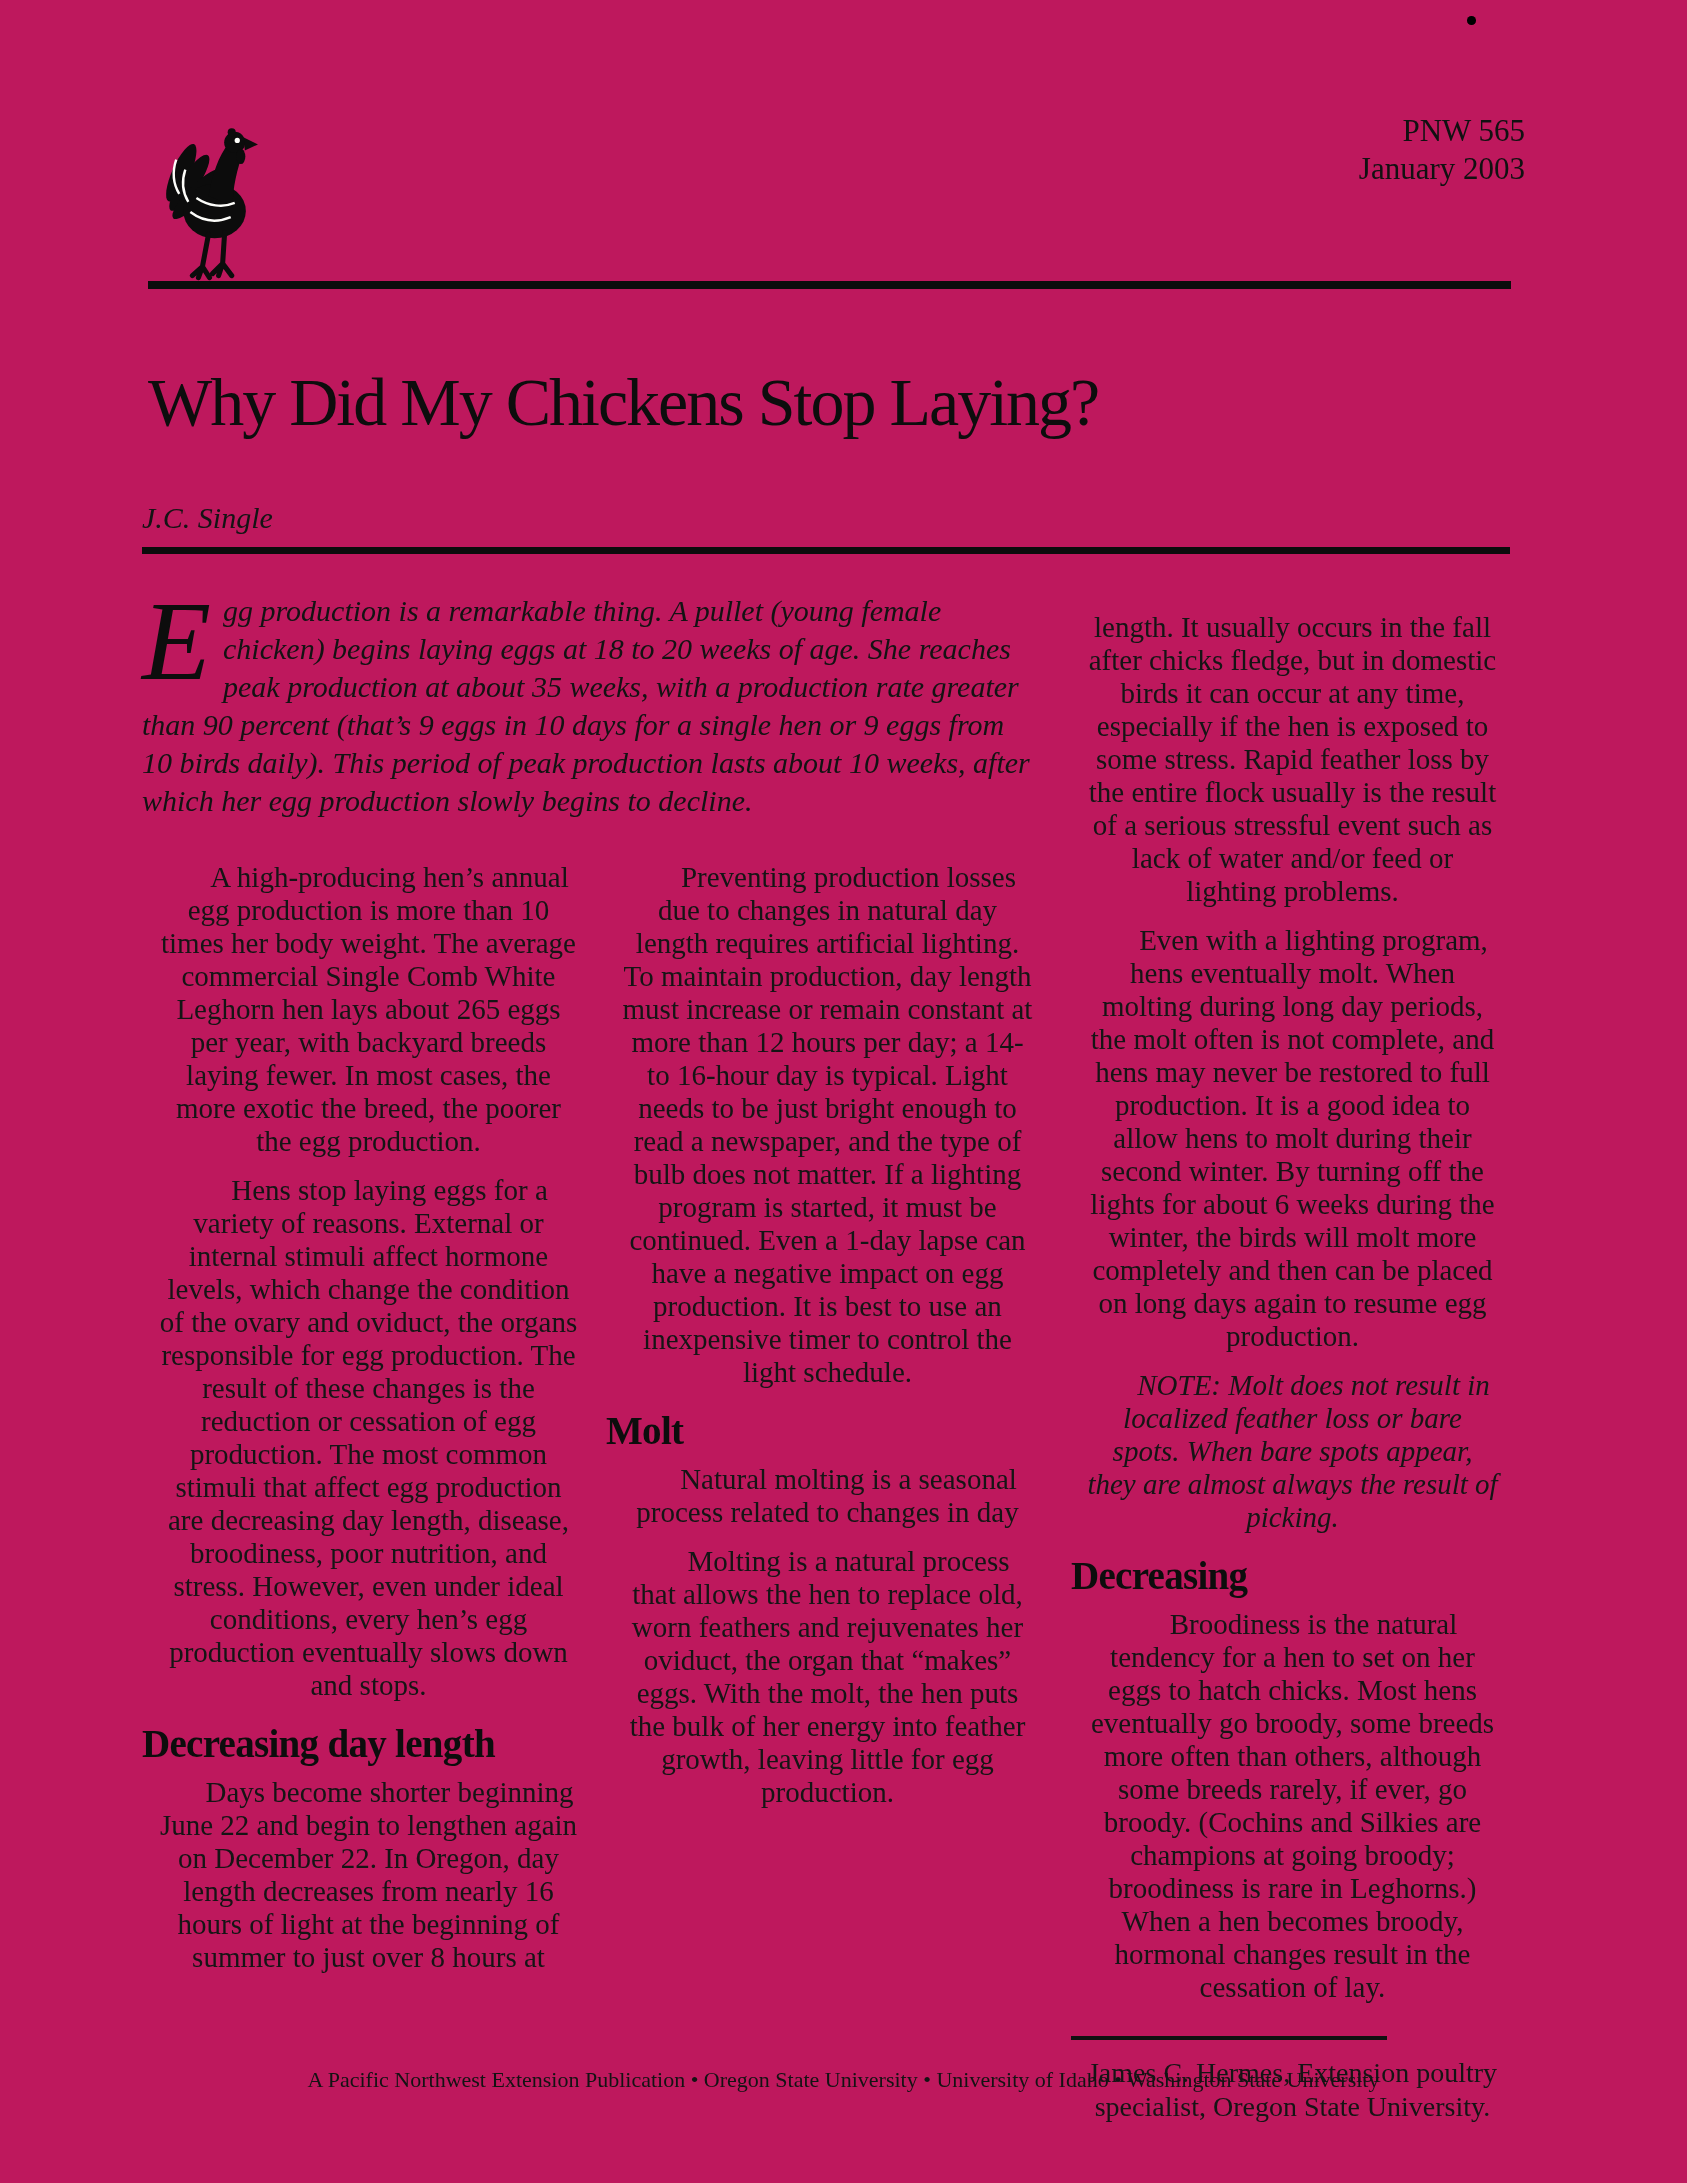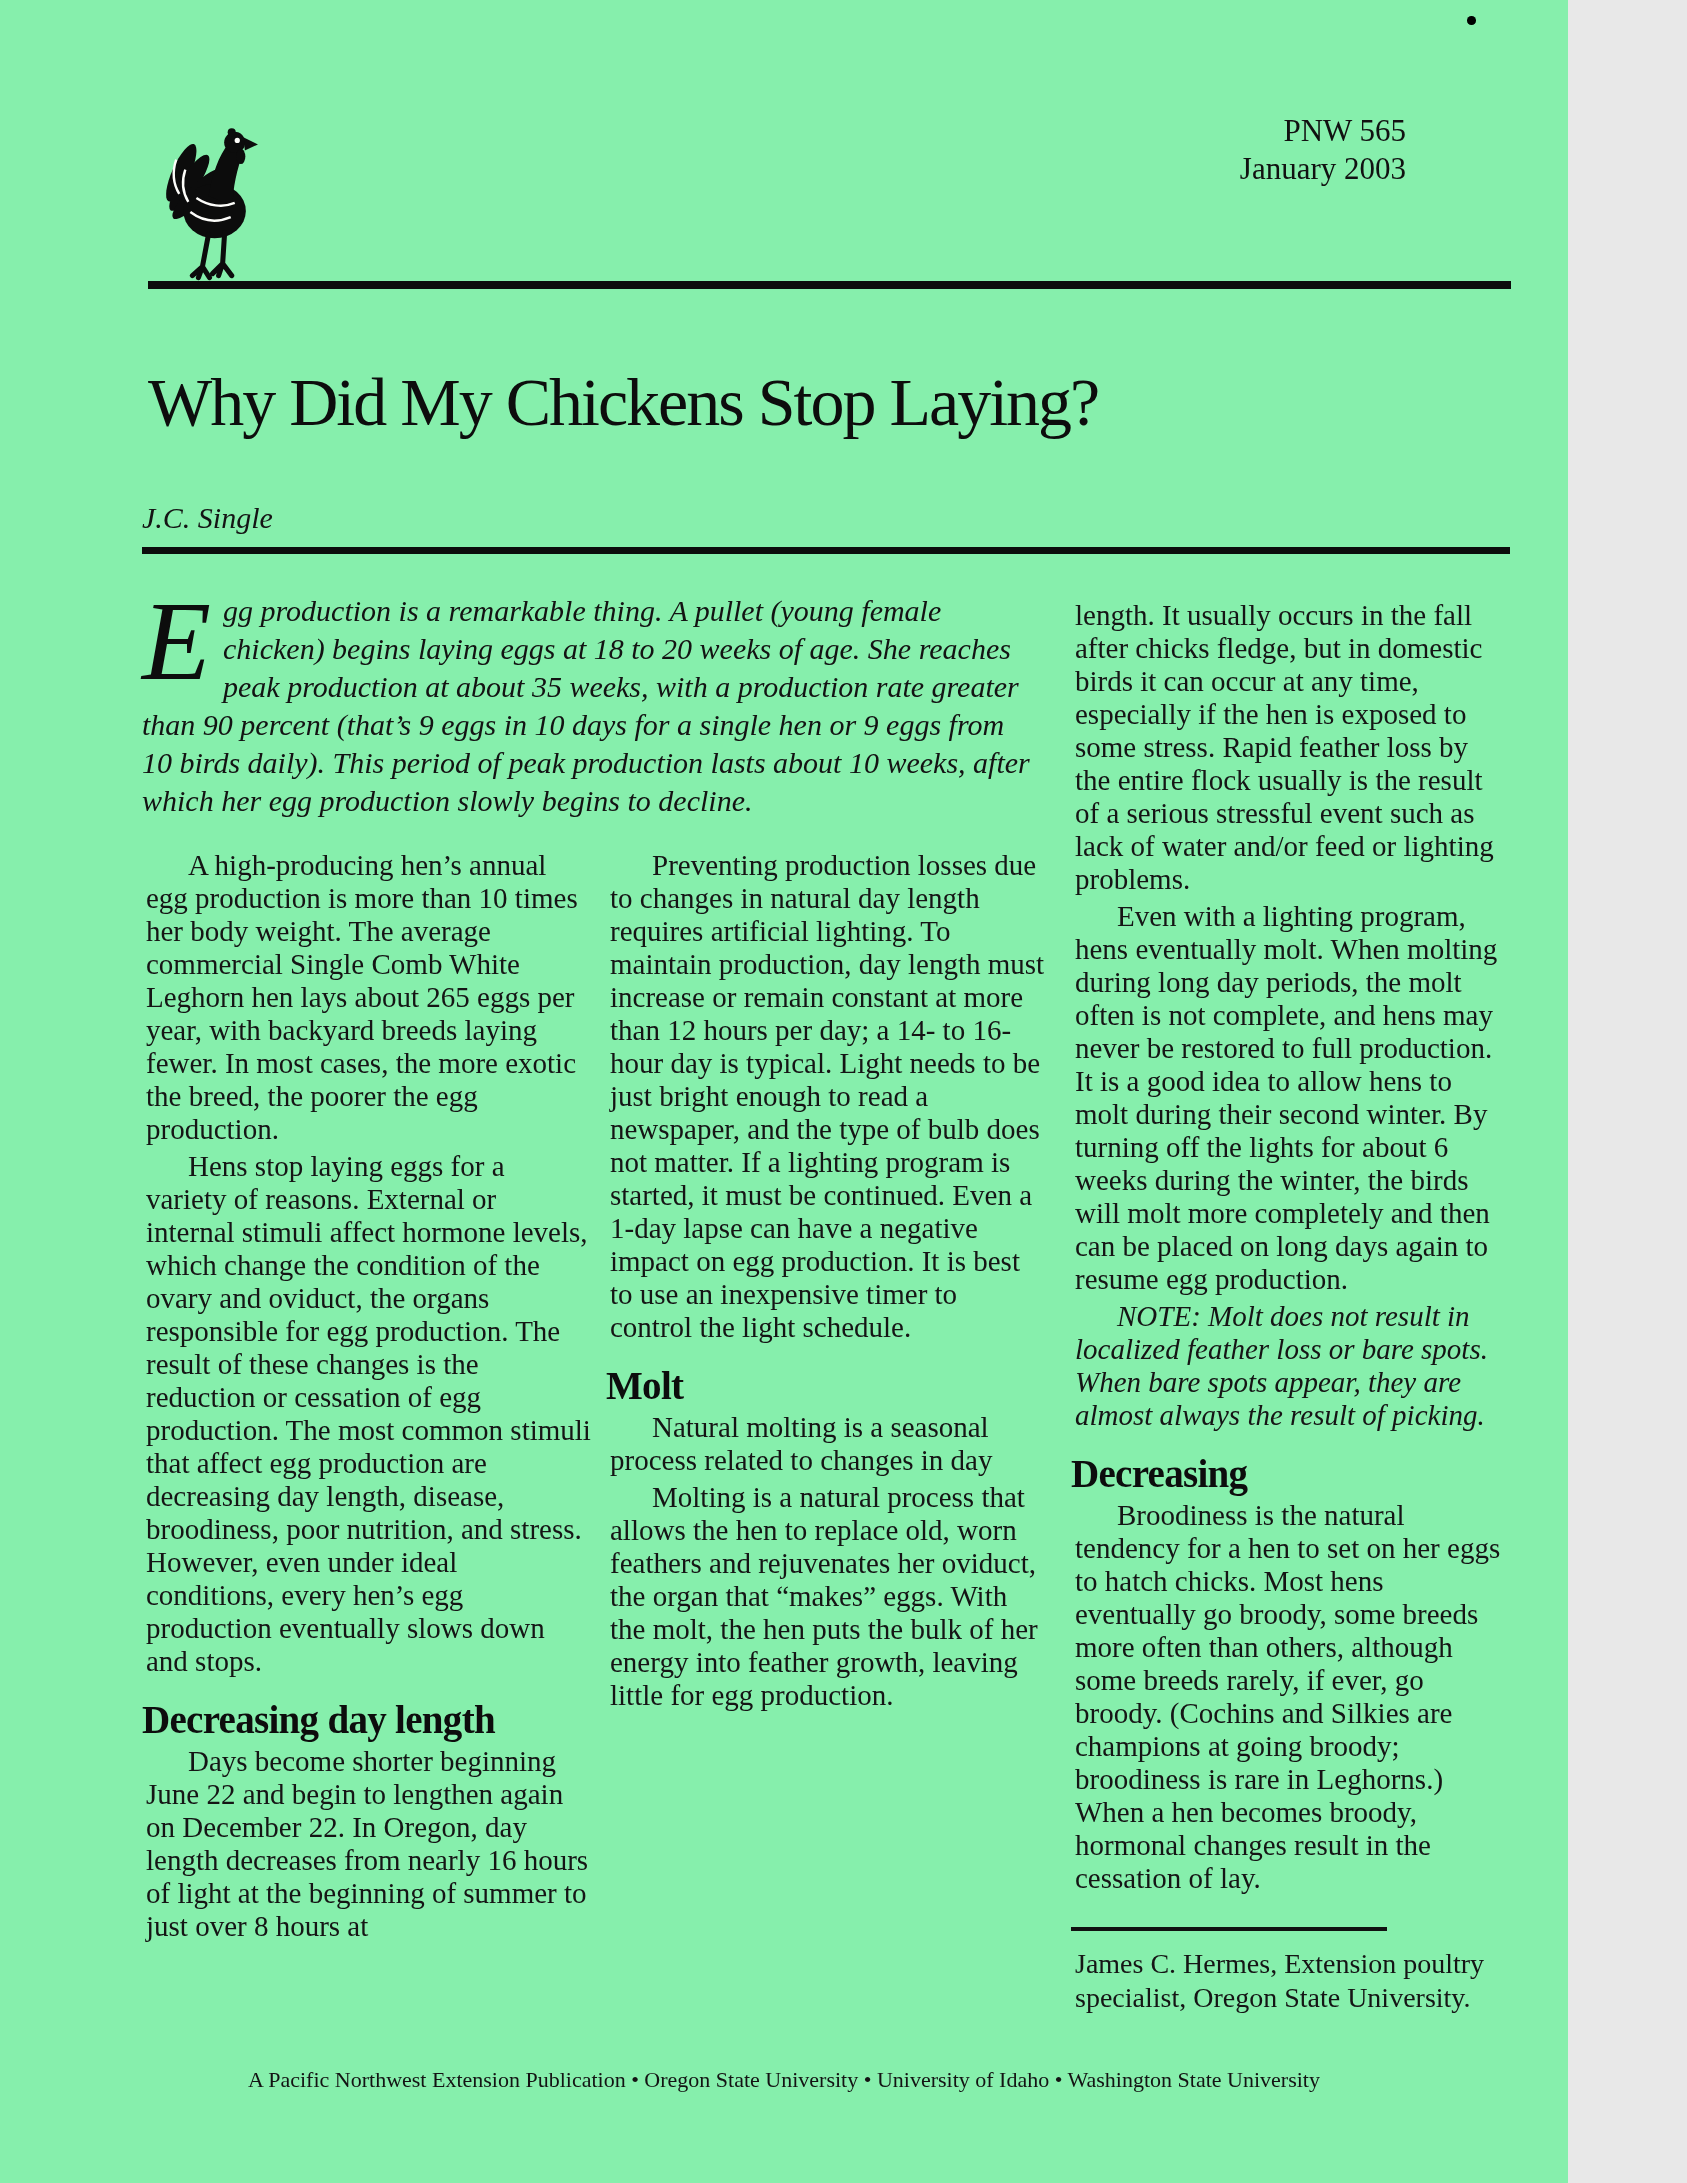--- a/index.html
+++ b/index.html
@@ -1,33 +1,33 @@
 <!DOCTYPE html>
 <html style="font-size:10.5px"><head>
 <meta charset="utf-8">
 <style>
   html,body{margin:0;padding:0;background:#e8e8e8;}
   .page{
-    position:relative;width:1568px;height:2183px;background:#86efac;
+    position:relative;width:1687px;height:2183px;background:#be185d;
     font-family:"Liberation Serif","DejaVu Serif",serif;color:#161616;overflow:hidden;
   }
   .corner-dot{position:absolute;left:1467px;top:16px;width:8.6px;height:8.6px;border-radius:50%;background:#000;}
   .logo{position:absolute;left:152px;top:125px;width:111px;height:162px;}
   .rule-top{position:absolute;left:148px;top:281px;width:1363px;height:8px;background:#0c0c0c;}
   .pub-block{position:absolute;top:112px;right:162px;text-align:right;font-size:31px;line-height:38px;color:#111;}
   .page-title{position:absolute;left:138px;top:353px;font-size:68px;letter-spacing:-2px;white-space:nowrap;color:#0d0d0d;font-weight:normal;margin:10px;font-family:Liberation Serif, serif;}
   .author{position:absolute;left:142px;top:501px;font-style:italic;font-size:30px;color:#141414;}
   .rule-title{position:absolute;left:142px;top:547px;width:1368px;height:6.6px;background:#0c0c0c;}
   .intro{position:absolute;left:142px;top:592px;width:896px;font-style:italic;font-size:30px;line-height:38px;color:#131313;}
   .dropcap{float:left;font-size:113px;line-height:88px;padding:5.3px 12px 0 0;font-style:italic;color:#0d0d0d;}
   .col{position:absolute;font-size:29px;line-height:33px;color:#151515;text-align:left;}
   .col-1{left:142px;top:845px;width:453px;}
   .col-2{left:606px;top:845px;width:443px;}
   .col-3{left:1071px;top:595px;width:443px;}
-  .col p{margin:4px;}
+  .col p{margin:16px;text-align:center;}
   .col p.indent{text-indent:42px;}
   .col h2{font-size:39px;margin:25px 0 9.2px 0;letter-spacing:-0.7px;color:#0d0d0d;font-weight:bold;}
   .note{font-style:italic;}
   .attr-rule{width:316px;height:4px;background:#111;margin:32px 0 16px 0;}
   .attribution{font-size:28px;line-height:34px;}
   .footer{position:absolute;left:0;top:2067px;width:100%;text-align:center;font-size:22px;color:#131313;}
 </style>
 </head>
 <body>
 

